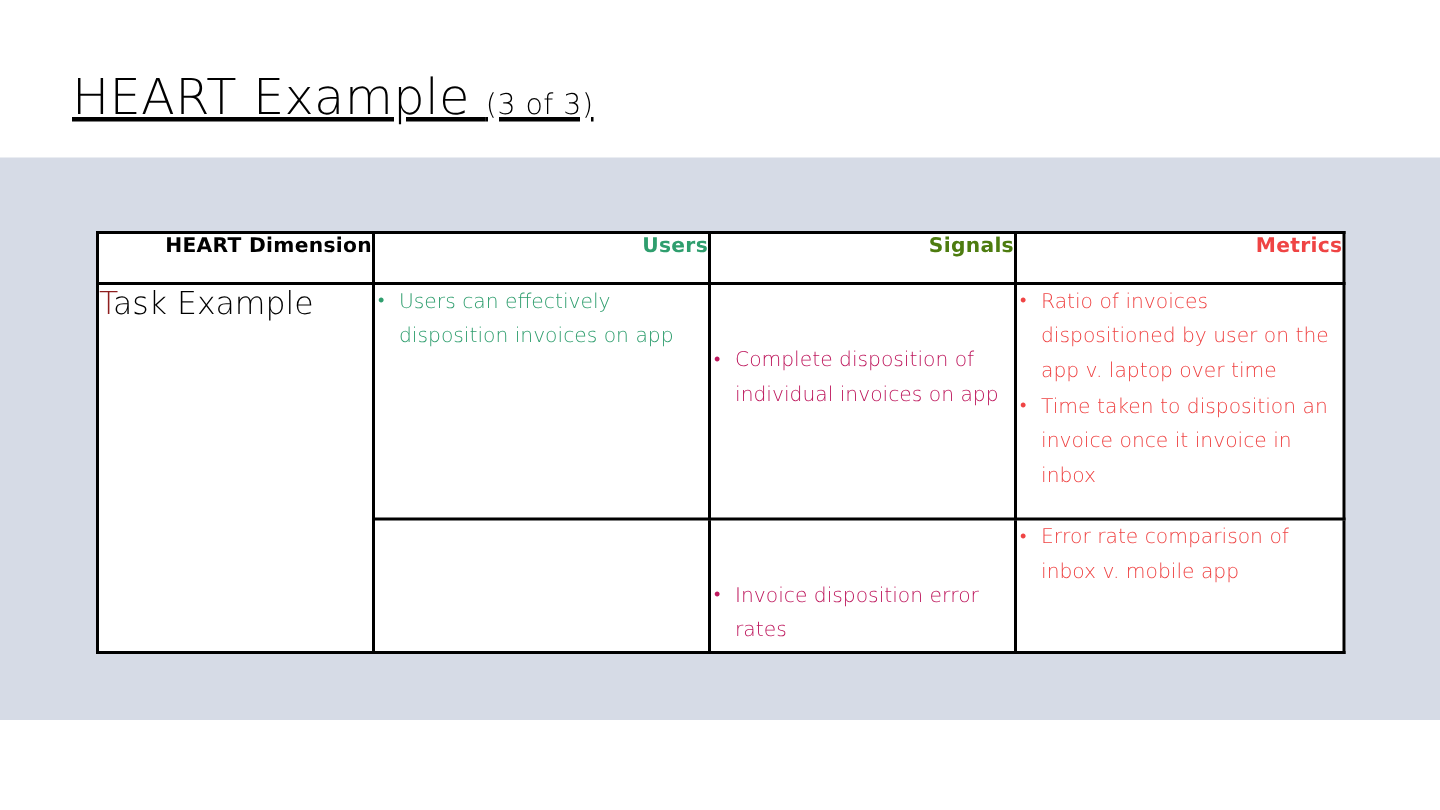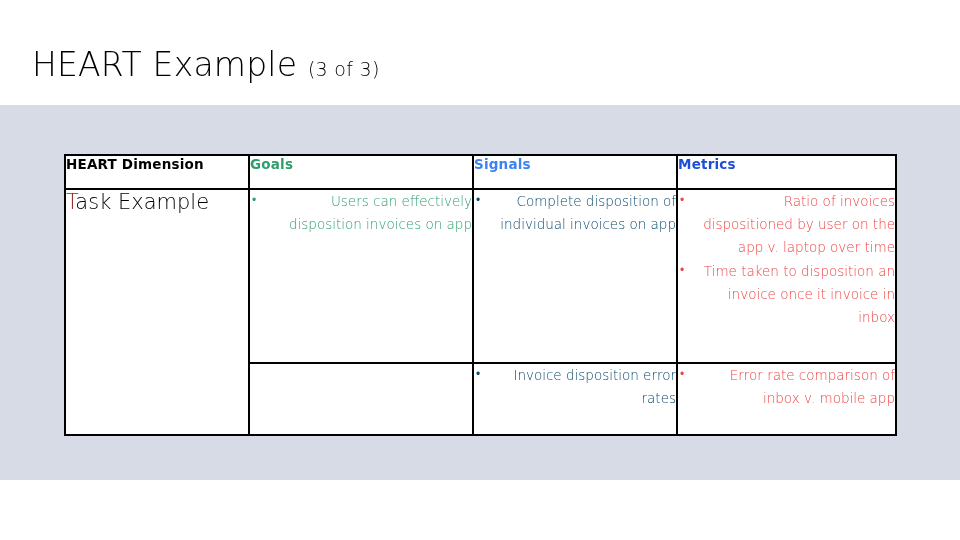--- a/index.html
+++ b/index.html
@@ -11,29 +11,30 @@
     height: 540px;
     background: #ffffff;
     font-family: "DejaVu Sans", sans-serif;
     overflow: hidden;
     position: relative;
   }
 
   
   #slide-title {
     position: absolute;
-    left: 32px;
+    left: 48px;
     top: 48px;
     font-family: "DejaVu Sans", sans-serif;
     font-weight: 300;
     font-size: 33px;
     color: #000000;
     letter-spacing: 0.2px;
     white-space: nowrap;
     line-height: 1;
+    text-decoration: underline;
   }
   #slide-title .title-sub {
     font-size: 19px;
     font-weight: 300;
     letter-spacing: 0.3px;
   }
 
   
   #content-band {
     position: absolute;
@@ -62,51 +63,50 @@
   }
 
   .col-dim   { width: 184px; }
   .col-goal  { width: 224px; }
   .col-sig   { width: 204px; }
   .col-met   { width: 219px; }
 
   
   .hdr {
     height: 32px;
-    text-align: left;
+    text-align: right;
     vertical-align: middle;
     font-size: 13.5px;
     font-weight: bold;
     font-family: "DejaVu Sans", sans-serif;
     letter-spacing: 0.2px;
   }
   .hdr-dim { color: #000000; }
   .hdr-goal { color: #2f9e6e; }
-  .hdr-sig  { color: #3b82f6; border-radius: 13px; }
-  .hdr-met  { color: #1d4ed8; }
+  .hdr-sig  { color: #4d7c0f; border-radius: 13px; }
+  .hdr-met  { color: #ef4444; }
 
   
   .cell-dim {
     height: 244px;
     padding: 8px 0 0 8px;
   }
   .dim-label {
     font-size: 21px;
     font-weight: 300;
     font-family: "DejaVu Sans", sans-serif;
     color: #000000;
     white-space: nowrap;
     line-height: 1.2;
   }
   .dim-label .accent-letter { color: #8f1f1f; }
 
   
   .cell-body {
     padding: 8px 10px 8px 8px;
-    text-align: right;
   }
   .row-tall .cell-body  { height: 152px; }
   .row-short .cell-body { height: 62px; }
 
   ul.bullets {
     margin: 0;
     padding: 0;
     list-style: none;
   }
   ul.bullets li {
@@ -119,41 +119,41 @@
   }
   ul.bullets li::before {
     content: "\2022";
     position: absolute;
     left: 2px;
     top: 0;
     font-size: 12px;
     line-height: 1.72;
   }
   .txt-goal { color: #2f9e6e; }
-  .txt-sig  { color: #0c4a6e; }
+  .txt-sig  { color: #be185d; margin-top: 39px; }
   .txt-met  { color: #ef4444; }
 </style>
 </head>
 <body>
 
 <div id="content-band"></div>
 
 <div id="slide-title"><span>HEART Example </span><span class="title-sub">(3 of 3)</span></div>
 
 <table id="heart-table">
   <colgroup>
     <col class="col-dim">
       <col class="col-goal">
       <col class="col-sig">
       <col class="col-met">
   </colgroup>
   <thead>
     <tr>
       <th class="hdr hdr-dim">HEART Dimension</th>
-      <th class="hdr hdr-goal">Goals</th>
+      <th class="hdr hdr-goal">Users</th>
       <th class="hdr hdr-sig">Signals</th>
       <th class="hdr hdr-met">Metrics</th>
     </tr>
   </thead>
   <tbody>
     <tr class="row-tall">
       <td class="cell-dim" rowspan="2">
         <div class="dim-label"><span class="accent-letter">T</span><span>ask Example</span></div>
       </td>
       <td class="cell-body">

